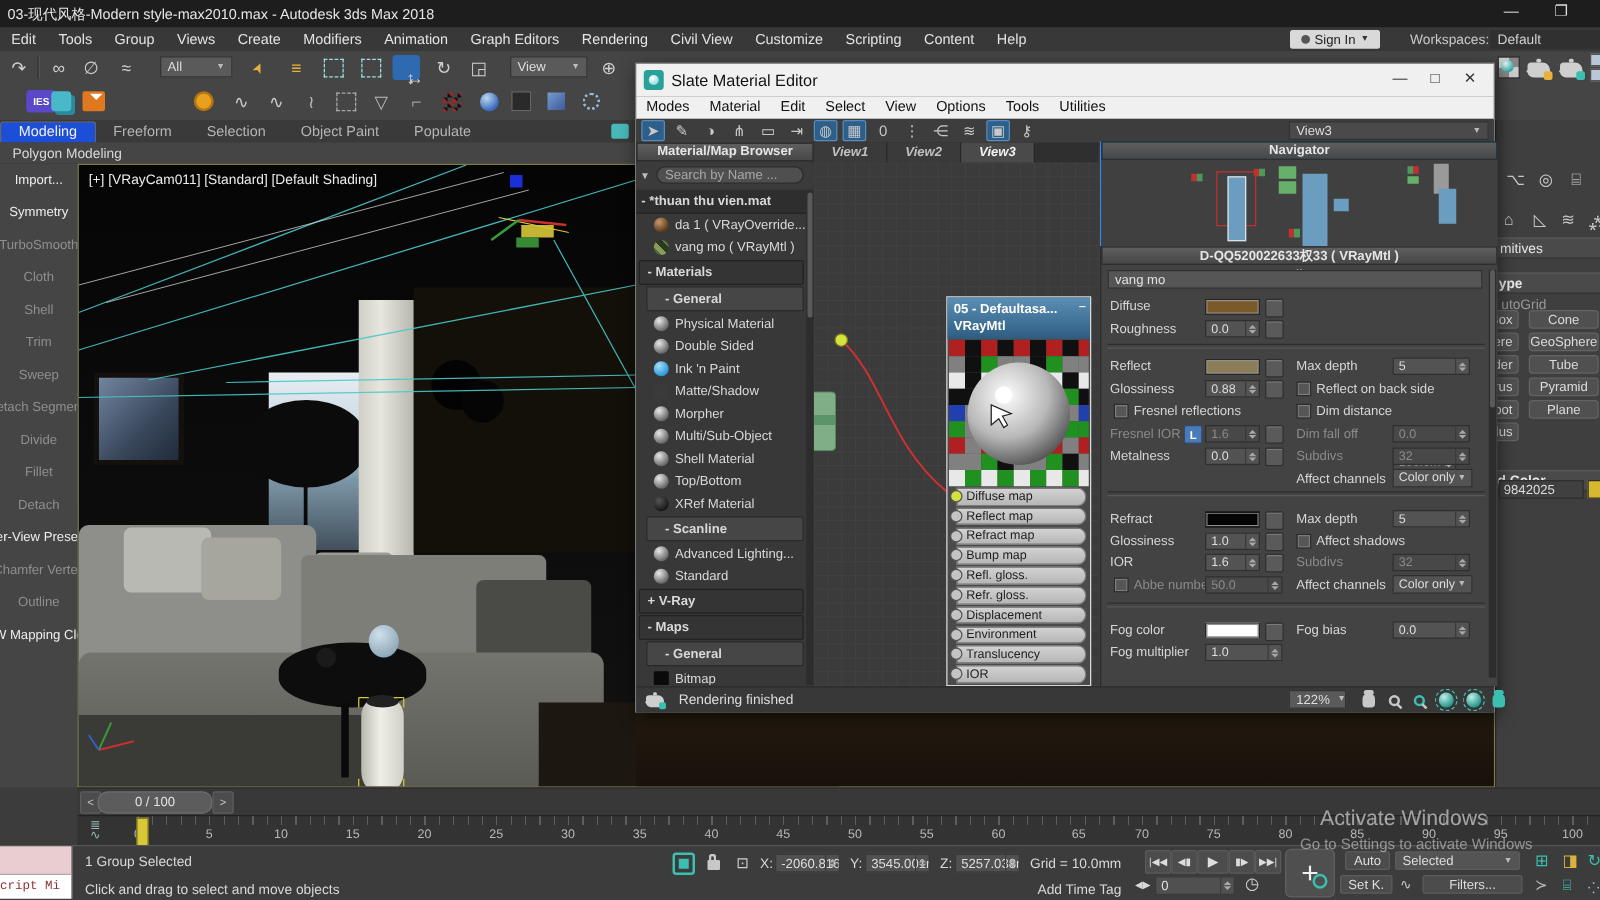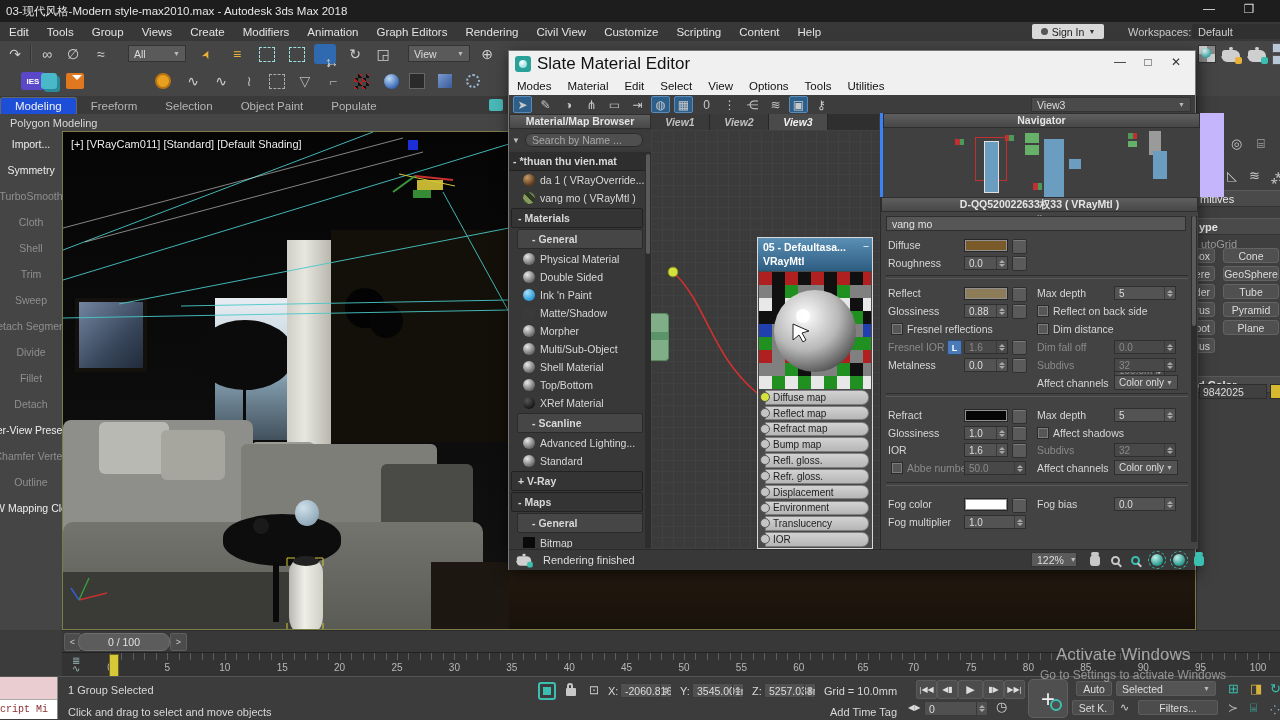--- a/index.html
+++ b/index.html
@@ -137,21 +137,21 @@
   .spin-arrs::after{content:"";border:3px solid transparent;border-top-color:#a8a8a8;}
 
   
   #wm1{left:1056px;top:645px;font-size:17px;color:rgba(255,255,255,.55);z-index:60;}
   #wm2{left:1040px;top:668px;font-size:12px;color:rgba(255,255,255,.45);z-index:60;}
 
   
   #slate{left:508px;top:50px;width:688px;height:520px;background:#3f3f3f;border:1px solid #777;
          box-shadow:2px 4px 14px rgba(0,0,0,.6);z-index:20;box-sizing:border-box;}
   #slate-title{position:absolute;left:0;top:0;width:686px;height:26px;background:#f0f0f0;display:flex;
-               align-items:center;color:#111;font-size:17px;}
+               align-items:center;color:#111;font-size:13px;}
   .slate-ic{width:16px;height:16px;margin:0 6px 0 6px;background:#2aa198;border-radius:3px;position:relative;}
   .slate-ic::after{content:"";position:absolute;left:4px;top:4px;width:8px;height:8px;border-radius:50%;
                    background:radial-gradient(circle at 35% 30%,#fff,#9adede 70%);}
   .slate-ctl{position:absolute;top:4px;color:#333;font-size:12px;width:30px;text-align:center;}
   #slate-menus{position:absolute;left:0;top:26px;width:686px;height:18px;background:#f0f0f0;border-bottom:1px solid #c8c8c8;
                display:flex;align-items:center;}
   #slate-menus .mitem{padding:0 8px;color:#111;font-size:11.5px;}
   #slate-toolbar{position:absolute;left:0;top:44px;width:686px;height:20px;background:#3d3d3d;border-bottom:1px solid #2a2a2a;}
   .stool{position:absolute;top:1px;width:19px;height:17px;display:flex;align-items:center;justify-content:center;
          color:#c8c8c8;font-size:12px;}
@@ -199,21 +199,21 @@
   #node-preview{position:absolute;left:1px;top:34px;width:112px;height:118px;}
   #node-slots{position:absolute;left:0;top:152px;width:114px;height:159px;}
   .slot{position:absolute;left:7px;width:104px;height:14.5px;background:linear-gradient(#d2d2d2,#b6b6b6);
         border:1px solid #7e7e7e;border-radius:0 7px 7px 0;color:#1e1e1e;font-size:10px;
         display:flex;align-items:center;padding-left:7px;box-sizing:border-box;}
   .socket{position:absolute;left:-6px;top:1px;width:10px;height:10px;border-radius:50%;background:#c4c4c4;
           border:1px solid #555;box-sizing:border-box;}
   .socket.conn{background:#d6e23c;}
 
   
-  #navigator{position:absolute;left:371px;top:62px;width:317px;height:84px;background:#c4b5fd;border-left:3px solid #3b82f6;padding-left:24px;}
+  #navigator{position:absolute;left:371px;top:62px;width:317px;height:84px;background:#0c4a6e;border-left:1px solid #3b82f6;}
   #nav-map{position:absolute;left:0;top:15px;width:317px;height:69px;background:#404040;overflow:hidden;}
   .nv-shape{position:absolute;}
 
   
   #params{position:absolute;left:371px;top:146px;width:317px;height:352px;background:#434343;border-left:1px solid #2a2a2a;overflow:hidden;}
   #mat-name{position:absolute;left:5px;top:19px;width:300px;height:15px;background:#565656;border:1px solid #2e2e2e;
             color:#e0e0e0;font-size:10.5px;display:flex;align-items:center;padding-left:5px;box-sizing:border-box;}
   .plab{position:absolute;color:#d6d6d6;font-size:10.5px;white-space:nowrap;}
   .plab.dis{color:#8a8a8a;}
   .swatch{position:absolute;height:13px;border:1px solid #272727;box-shadow:inset 0 0 0 1px #909090;box-sizing:border-box;}

